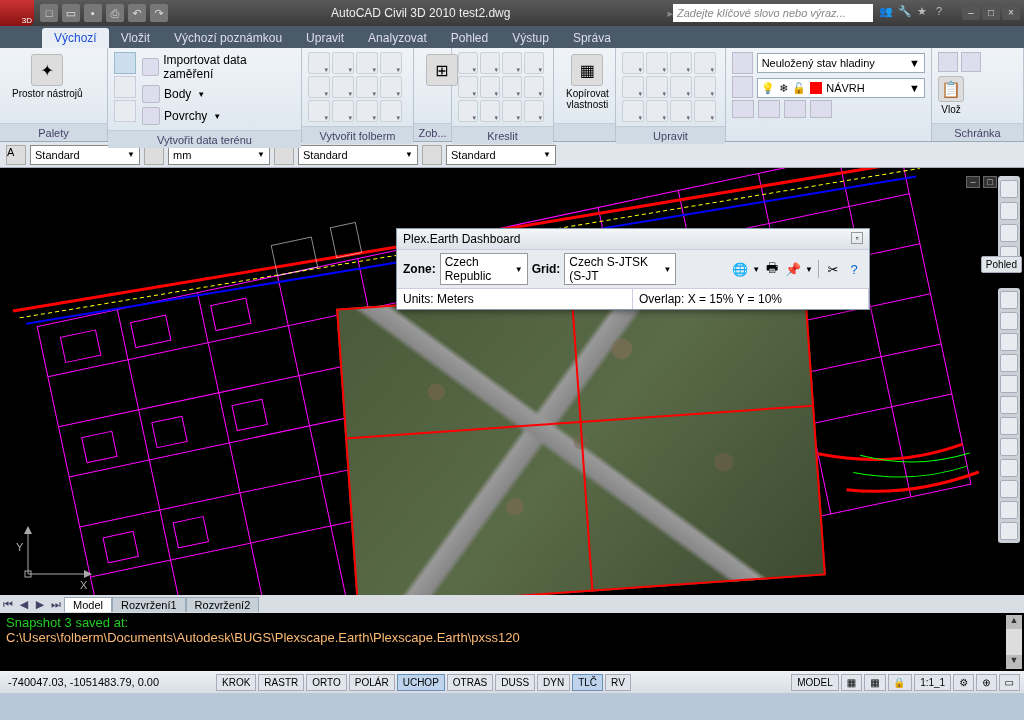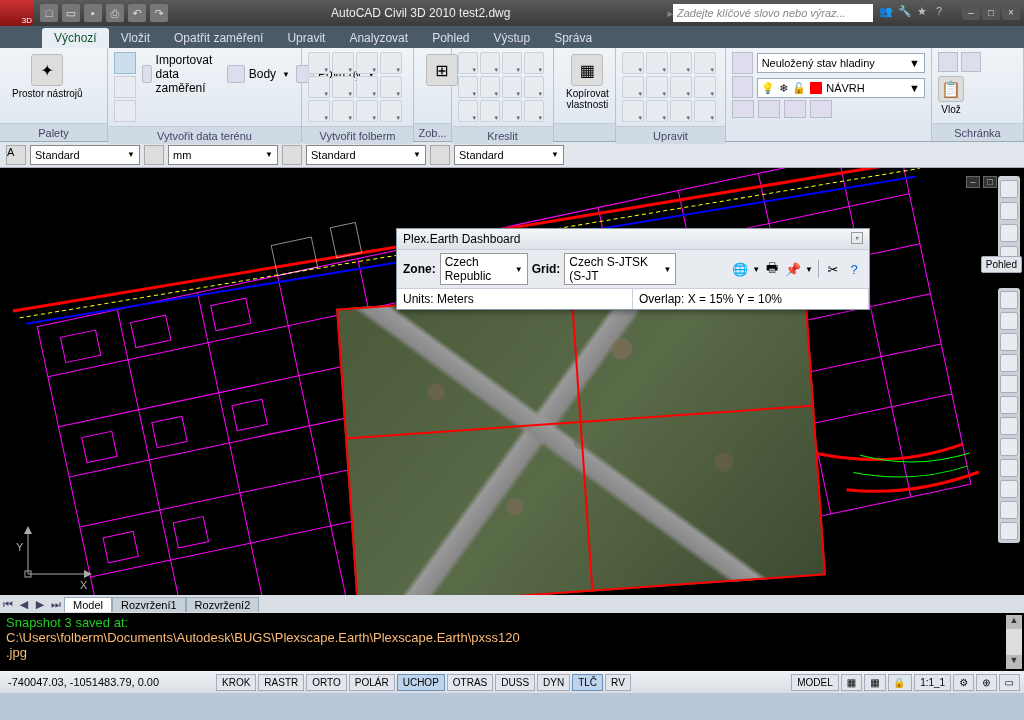--- a/index.html
+++ b/index.html
@@ -12,30 +12,30 @@
 .app-logo::after{content:"3D";position:absolute;bottom:1px;right:2px;font-size:8px;color:#fff;}
 .title-center { flex: 1; text-align: center; font-size: 12px; color: #eee; }
 .search-box { width: 200px; height: 18px; background: #fff; color: #888; font-style: italic; padding: 0 4px; line-height: 18px; font-size: 11px; }
 .title-right { display: flex; gap: 3px; padding: 0 6px; align-items: center; }
 .title-right .ico { width: 16px; height: 16px; color:#bbb; }
 .win-btns { display: flex; gap: 2px; padding: 0 4px; }
 .win-btns div { width: 18px; height: 14px; background: #555; border-radius: 2px; color:#ddd; text-align:center; line-height:13px; font-size:10px;}
 
 .ribbon-tabs { height: 22px; background: #4a5a68; display: flex; align-items: flex-end; padding-left: 42px; }
 .ribbon-tabs .tab { padding: 3px 12px; color: #dde; font-size: 12px; cursor: pointer; }
-.ribbon-tabs .tab.active { background: #E8EEF4; color: #14532d; border-radius: 3px 3px 0 0; }
+.ribbon-tabs .tab.active { background: #E8EEF4; color: #1d4ed8; border-radius: 3px 3px 0 0; }
 
 .ribbon { height: 94px; background: linear-gradient(#F0F4F8,#DDE6EE); display: flex; border-bottom: 1px solid #9ab; }
 .panel { border-right: 1px solid #b8c4d0; display: flex; flex-direction: column; }
 .panel-body { flex: 1; display: flex; align-items: flex-start; padding: 4px 6px; gap: 4px; }
 .panel-label { height: 18px; background: #D0DAE4; text-align: center; font-size: 11px; color: #446; line-height: 18px; border-top: 1px solid #c0ccd8; position:relative;}
 .big-btn { display: flex; flex-direction: column; align-items: center; gap: 2px; padding: 2px 6px; }
 .big-btn .bicon { width: 32px; height: 32px; background: #ddd; border: 1px solid #bbb; border-radius: 3px; display:flex;align-items:center;justify-content:center;font-size:16px;}
 .big-btn .blabel { font-size: 10px; text-align: center; }
-.menu-list { display: flex; flex-direction: row; gap: 2px; }
+.menu-list { display: flex; flex-direction: column; gap: 2px; }
 .menu-item { display: flex; align-items: center; gap: 4px; padding: 1px 2px; font-size: 12px; }
 .menu-item .micon { width: 18px; height: 18px; background: #dde; border: 1px solid #bbc; border-radius: 2px; }
 .menu-item .dd { font-size: 8px; margin-left: 2px; }
 .icon-grid { display: grid; grid-template-columns: repeat(4, 22px); grid-auto-rows: 22px; gap: 2px; }
 .icon-grid .gi { background: #e8ecf0; border: 1px solid #c8d0d8; border-radius: 2px; position:relative;}
 .icon-grid .gi::after{content:"▾";position:absolute;right:1px;bottom:-1px;font-size:7px;color:#667;}
 .layer-combo { height: 20px; background: #fff; border: 1px solid #9ab; display: flex; align-items: center; padding: 0 4px; gap: 4px; margin-top: 2px; width: 180px; }
 .layer-combo .sw { width: 12px; height: 12px; background: red; }
 
 .combo-row { height: 26px; background: #E0E6EC; display: flex; align-items: center; gap: 4px; padding: 0 6px; border-bottom: 1px solid #aab; }
@@ -125,21 +125,21 @@
   <div class="win-btns">
     <div>–</div>
     <div>□</div>
     <div>×</div>
   </div>
 </div>
 
 <div class="ribbon-tabs">
   <div class="tab active">Výchozí</div>
   <div class="tab">Vložit</div>
-  <div class="tab">Opatřit zaměření</div>
+  <div class="tab">Výchozí poznámkou</div>
   <div class="tab">Upravit</div>
   <div class="tab">Analyzovat</div>
   <div class="tab">Pohled</div>
   <div class="tab">Výstup</div>
   <div class="tab">Správa</div>
 </div>
 
 <div class="ribbon">
   <div class="panel" style="width:108px">
     <div class="panel-body">
@@ -294,21 +294,21 @@
   </div>
 </div>
 
 <div class="combo-row">
   <div class="combo-ico">A</div>
   <div class="combo" style="width:110px">
       <span>Standard</span>
       <span class="dd">▼</span>
     </div>
   <div class="combo-ico"></div>
-  <div class="combo" style="width:110px">
+  <div class="combo" style="width:102px">
       <span>mm</span>
       <span class="dd">▼</span>
     </div>
   <div class="combo-ico"></div>
   <div class="combo" style="width:120px">
       <span>Standard</span>
       <span class="dd">▼</span>
     </div>
   <div class="combo-ico"></div>
   <div class="combo" style="width:110px">
@@ -452,21 +452,20 @@
     <div class="arr">⏭</div>
     <div class="mt active">Model</div>
     <div class="mt">Rozvržení1</div>
     <div class="mt">Rozvržení2</div>
   </div>
 </div>
 
 <div class="cmdline">
   <div>Snapshot 3 saved at:</div>
   <div class="cy">C:\Users\folberm\Documents\Autodesk\BUGS\Plexscape.Earth\Plexscape.Earth\pxss120</div>
-  <div class="cy">.jpg</div>
   <div class="cmdscroll">
       <div class="up">▲</div>
       <div class="dn">▼</div>
     </div>
 </div>
 
 <div class="statusbar">
   <div class="coords">-740047.03, -1051483.79, 0.00</div>
   <div class="sbtn">KROK</div>
   <div class="sbtn">RASTR</div>

